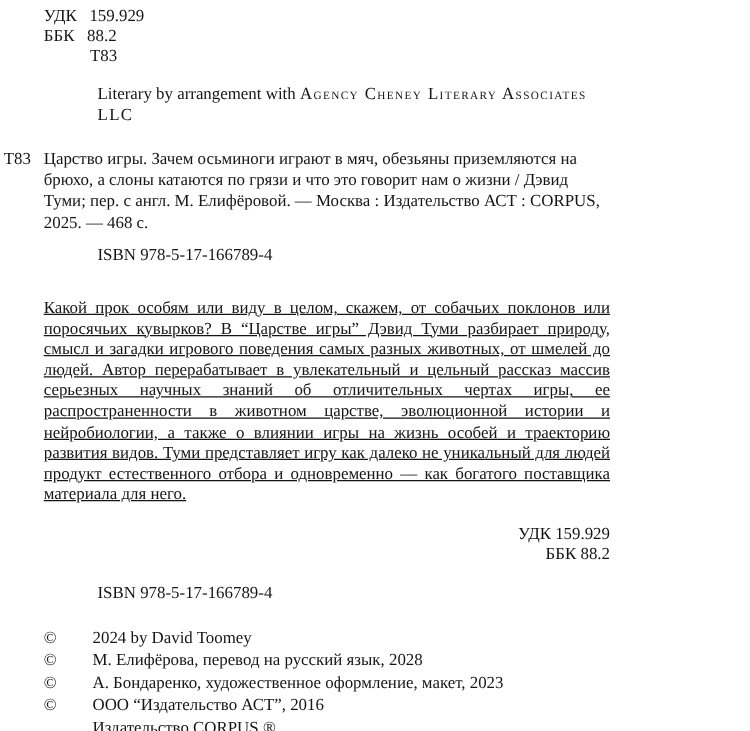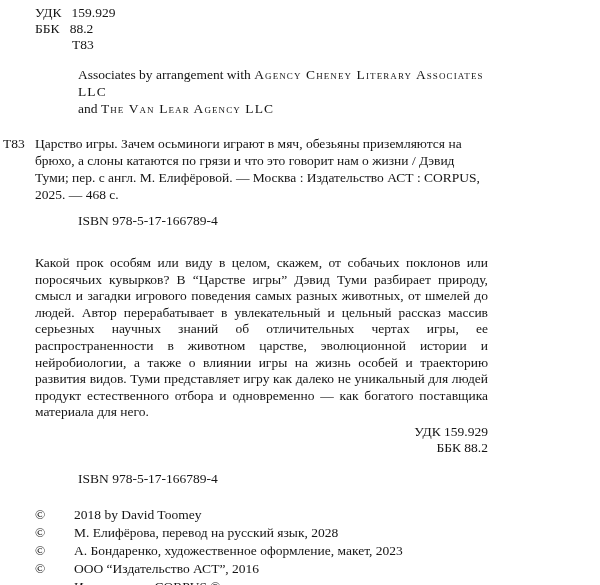--- a/index.html
+++ b/index.html
@@ -28,43 +28,43 @@
   .design-line { margin-bottom: 17px; }
   .bib-block { margin-bottom: 8px; }
   .bib-author { font-weight: bold; }
   .bib-row { position: relative; }
   .bib-code { position: absolute; left: -32px; top: 0; }
   .bib-text { line-height: 17px; }
   .isbn-top { margin-top: 9px; margin-bottom: 26px; }
   .annotation {
     text-align: justify;
     line-height: 16.6px;
-    margin-bottom: 3px;
+    margin-bottom: 15px;
+    text-decoration: underline;
   }
   .codes-bottom { text-align: right; line-height: 16px; margin-bottom: 14px; }
   .isbn-bottom { margin-bottom: 19px; }
   .copyright-block { line-height: 18px; }
   .c-row { display: flex; }
   .c-sym { width: 39px; flex: 0 0 39px; }
   .c-text { flex: 1; }
 </style>
 </head>
 <body>
 
 <div class="page">
 
   <div class="top-codes">
     <div class="pre">УДК   159.929</div>
     <div class="pre">ББК   88.2</div>
     <div class="t83">Т83</div>
   </div>
 
   <div class="arrangement indent">
-    <div><span>Associates by arrangement with </span><span class="sc">Agency Cheney Literary Associates LLC</span></div>
-    <div><span>and </span><span class="sc">The Van Lear Agency LLC</span></div>
+    <div><span>Literary by arrangement with </span><span class="sc">Agency Cheney Literary Associates LLC</span></div>
   </div>
 
 
   <div class="bib-block">
     <div class="bib-row">
       <span class="bib-code">Т83</span>
       <div class="bib-text">Царство игры. Зачем осьминоги играют в мяч, обезьяны приземляются на брюхо, а слоны катаются по грязи и что это говорит нам о жизни / Дэвид Туми; пер. с англ. М. Елифёровой. — Москва : Издательство АСТ : CORPUS, 2025. — 468 с.</div>
     </div>
   </div>
 
@@ -75,21 +75,21 @@
   <div class="codes-bottom">
     <div>УДК 159.929</div>
     <div>ББК 88.2</div>
   </div>
 
   <div class="isbn-bottom indent">ISBN 978-5-17-166789-4</div>
 
   <div class="copyright-block">
     <div class="c-row">
       <span class="c-sym">©</span>
-      <span class="c-text">2018 by David Toomey</span>
+      <span class="c-text">2024 by David Toomey</span>
     </div>
     <div class="c-row">
       <span class="c-sym">©</span>
       <span class="c-text">М. Елифёрова, перевод на русский язык, 2028</span>
     </div>
     <div class="c-row">
       <span class="c-sym">©</span>
       <span class="c-text">А. Бондаренко, художественное оформление, макет, 2023</span>
     </div>
     <div class="c-row">

